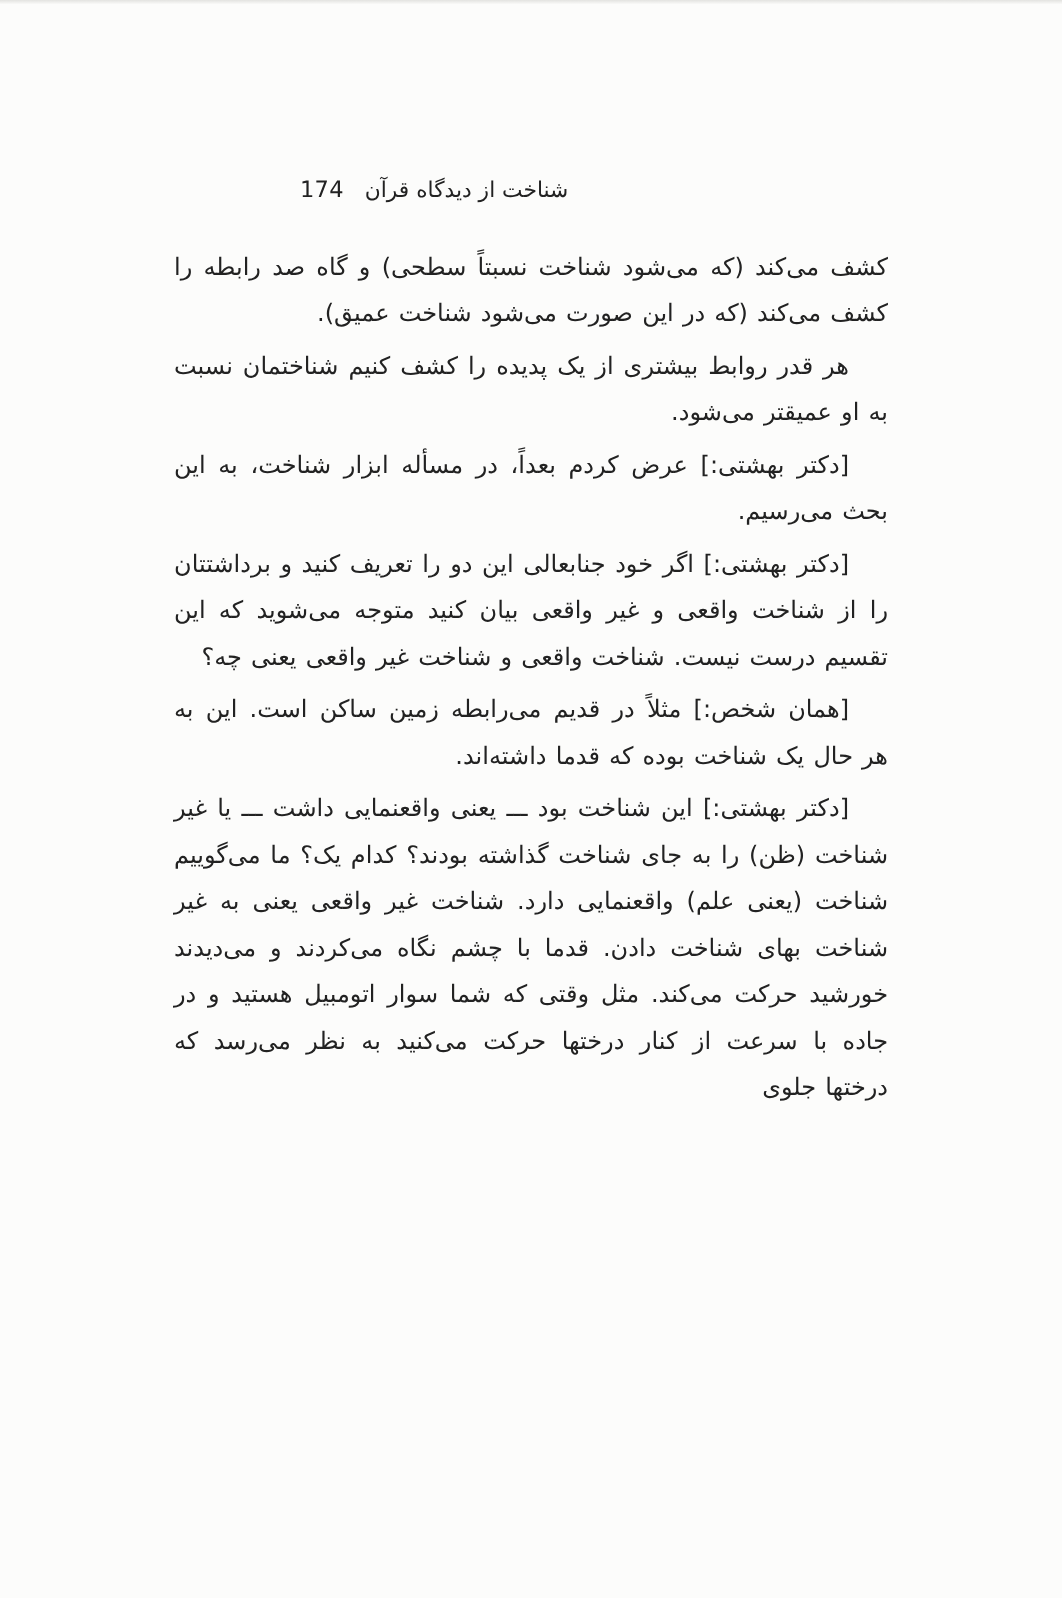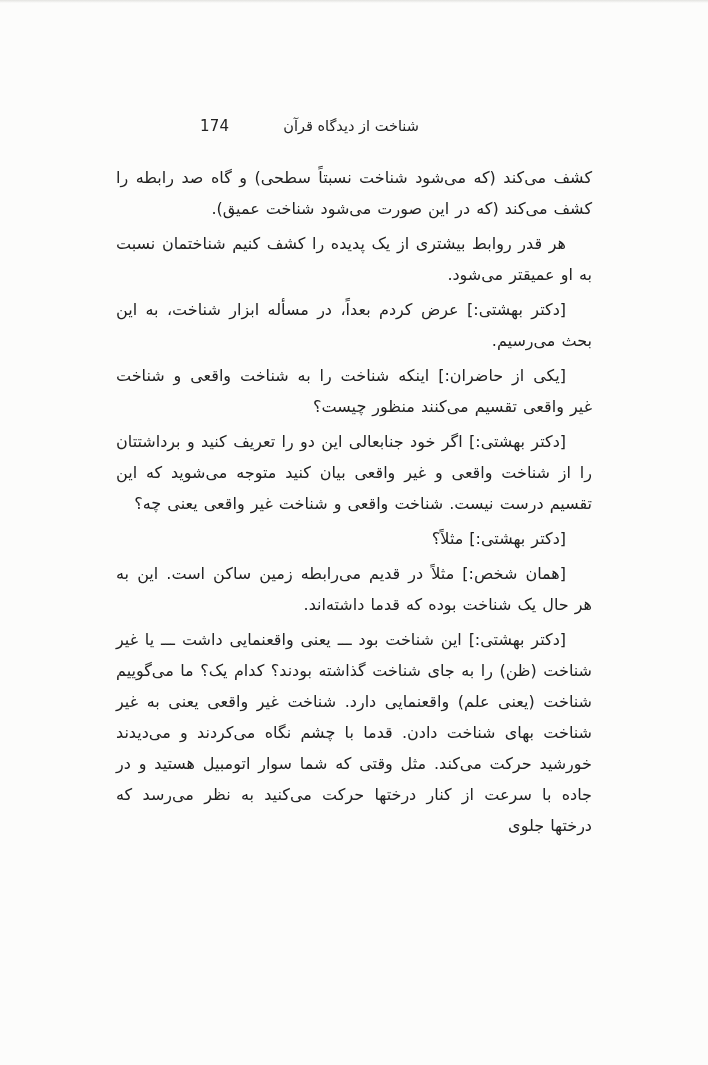--- a/index.html
+++ b/index.html
@@ -45,21 +45,20 @@
   }
 
   .page-num {
     font-size: 15px;
     white-space: nowrap;
   }
 
   .book-title {
     direction: rtl;
     white-space: nowrap;
-    margin-left: 40px;
   }
 
   .text-block {
     margin-top: 27px;
     direction: rtl;
     font-size: 16px;
     line-height: 31px;
     text-align: justify;
     color: var(--ink, #222222);
   }
@@ -85,20 +84,18 @@
   <div class="running-head">
     <span class="book-title">شناخت از دیدگاه قرآن</span>
     <span class="page-num">174</span>
   </div>
 
   <div class="text-block">
 
   <p class="para">کشف می‌کند (که می‌شود شناخت نسبتاً سطحی) و گاه صد رابطه را کشف می‌کند (که در این صورت می‌شود شناخت عمیق).</p>
       <p class="para indent">هر قدر روابط بیشتری از یک پدیده را کشف کنیم شناختمان نسبت به او عمیقتر می‌شود.</p>
       <p class="para indent">[دکتر بهشتی:] عرض کردم بعداً، در مسأله ابزار شناخت، به این بحث می‌رسیم.</p>
-      <p class="para indent">[یکی از حاضران:] اینکه شناخت را به شناخت واقعی و شناخت غیر واقعی تقسیم می‌کنند منظور چیست؟</p>
       <p class="para indent">[دکتر بهشتی:] اگر خود جنابعالی این دو را تعریف کنید و برداشتتان را از شناخت واقعی و غیر واقعی بیان کنید متوجه می‌شوید که این تقسیم درست نیست. شناخت واقعی و شناخت غیر واقعی یعنی چه؟</p>
-      <p class="para indent">[دکتر بهشتی:] مثلاً؟</p>
       <p class="para indent">[همان شخص:] مثلاً در قدیم می‌رابطه زمین ساکن است. این به هر حال یک شناخت بوده که قدما داشته‌اند.</p>
       <p class="para indent">[دکتر بهشتی:] این شناخت بود ـــ یعنی واقعنمایی داشت ـــ یا غیر شناخت (ظن) را به جای شناخت گذاشته بودند؟ کدام یک؟ ما می‌گوییم شناخت (یعنی علم) واقعنمایی دارد. شناخت غیر واقعی یعنی به غیر شناخت بهای شناخت دادن. قدما با چشم نگاه می‌کردند و می‌دیدند خورشید حرکت می‌کند. مثل وقتی که شما سوار اتومبیل هستید و در جاده با سرعت از کنار درختها حرکت می‌کنید به نظر می‌رسد که درختها جلوی</p>
     </div>
 
 </div>
 
 </body></html>

